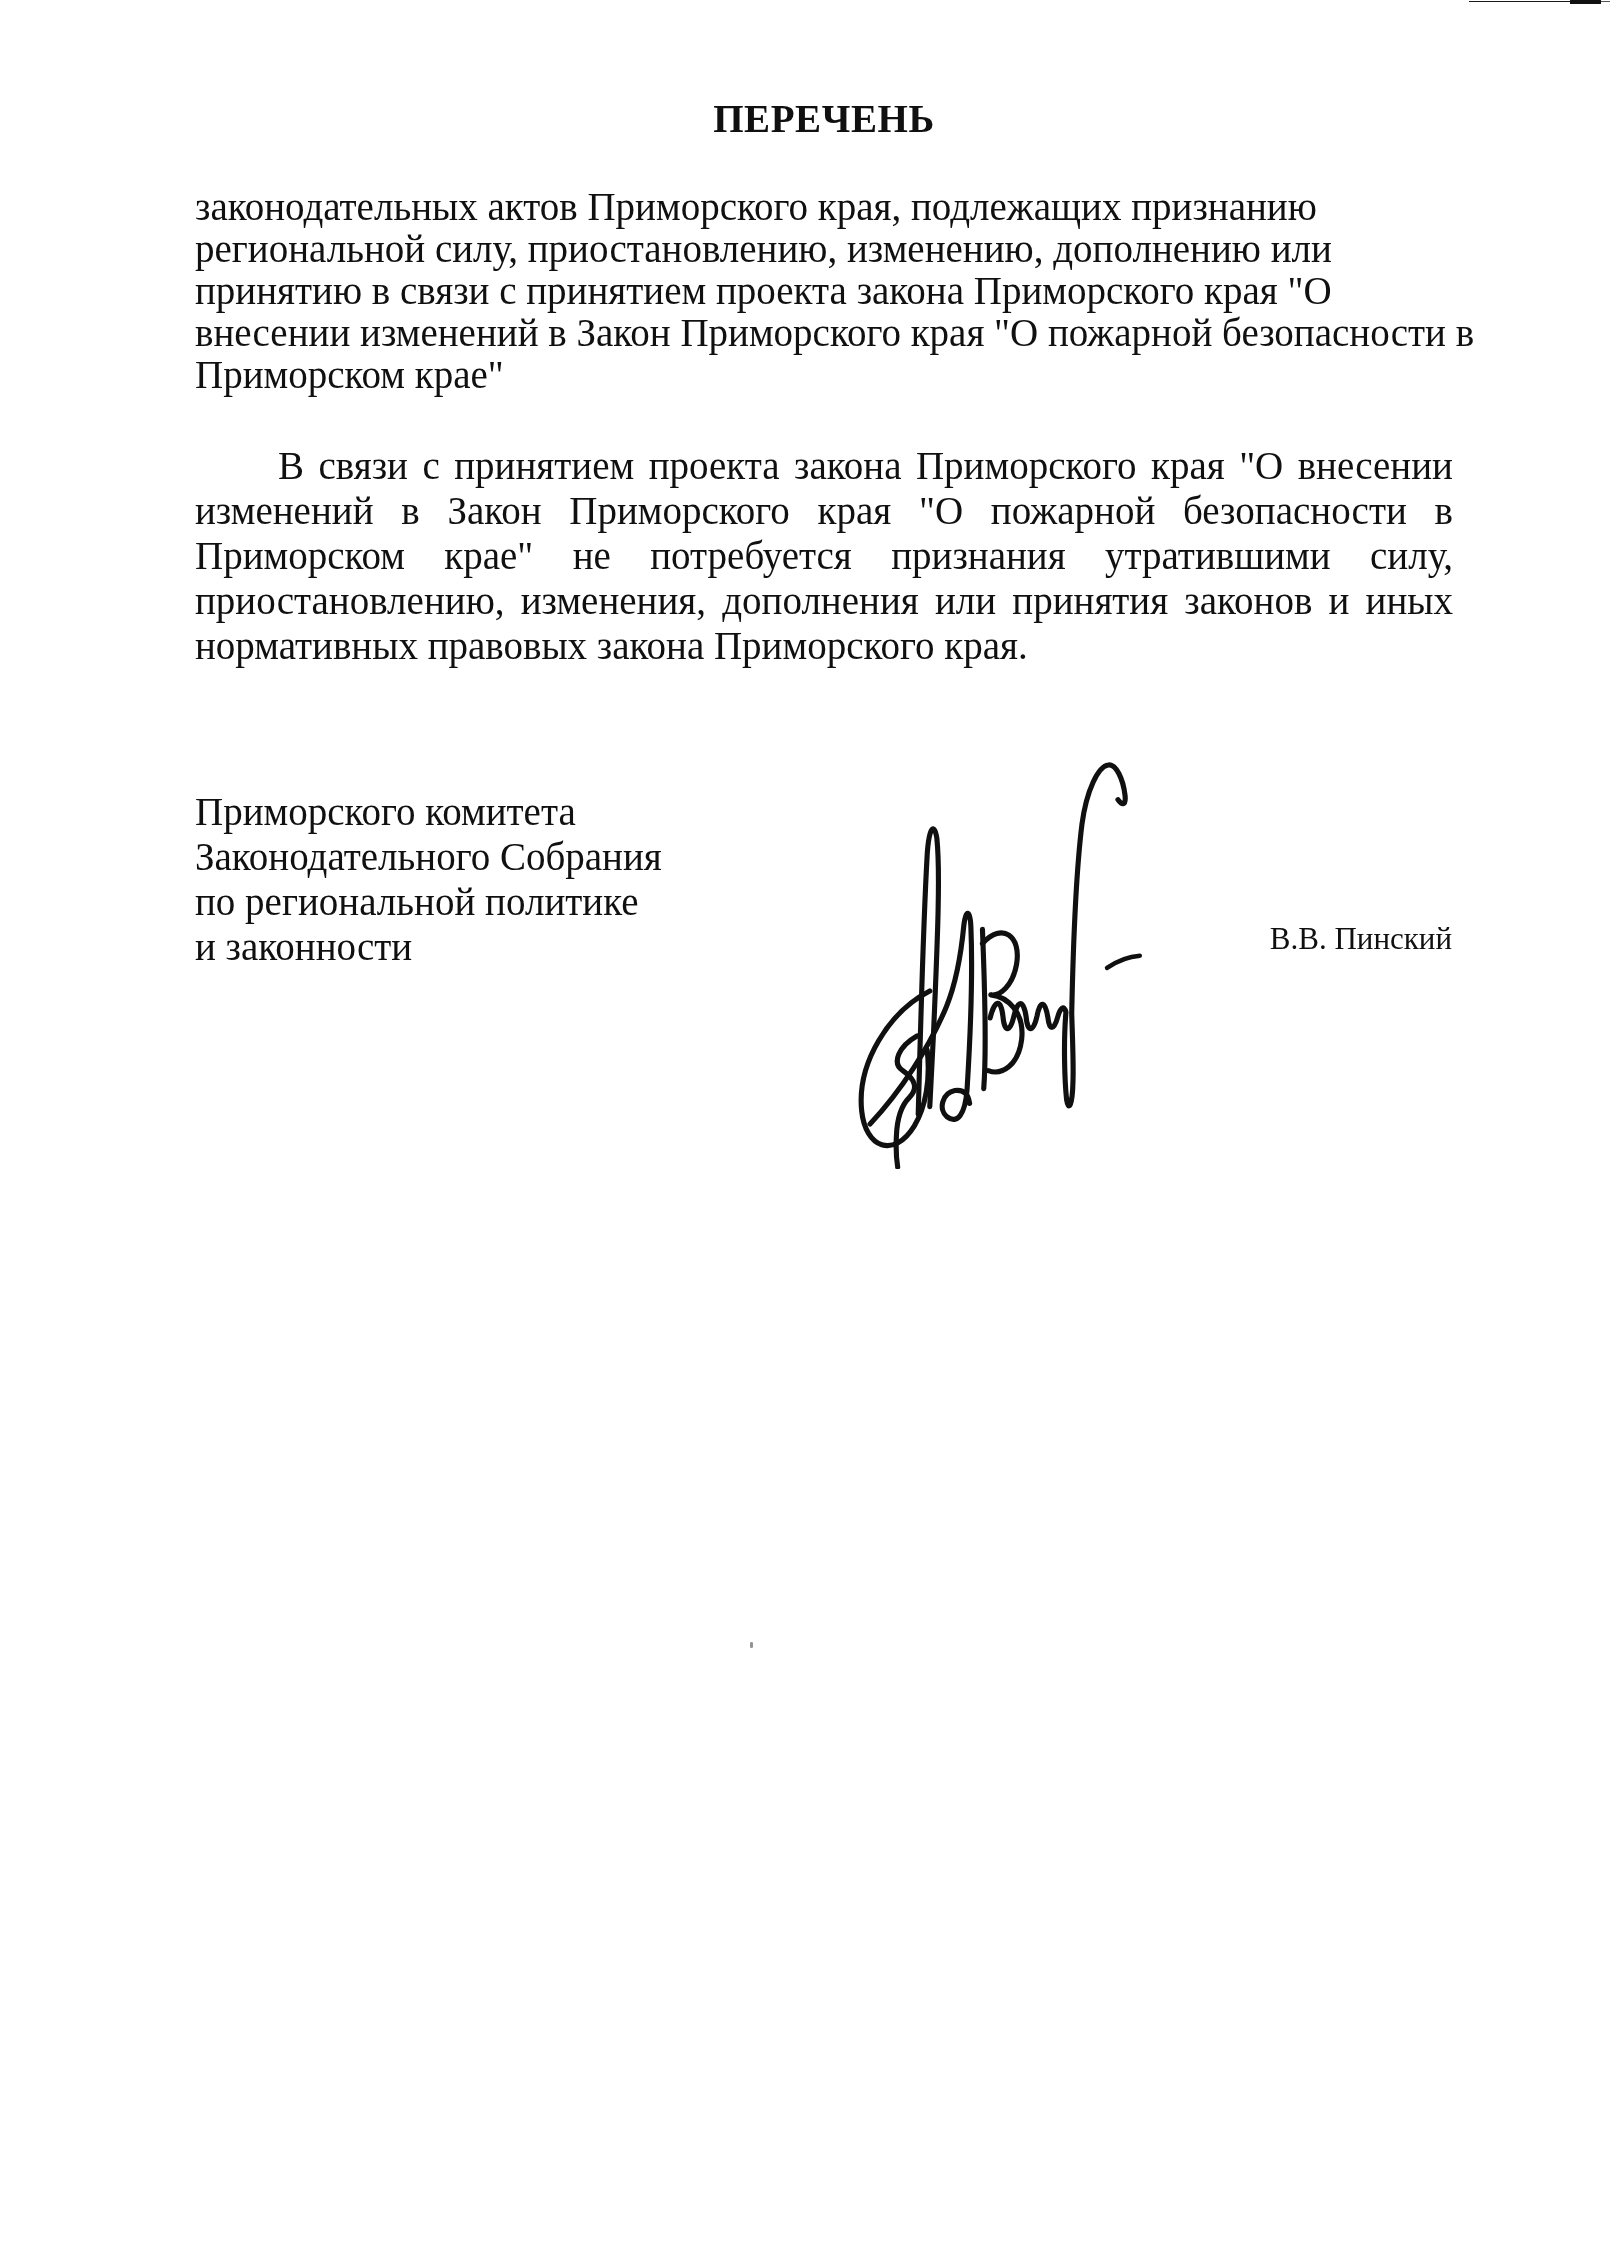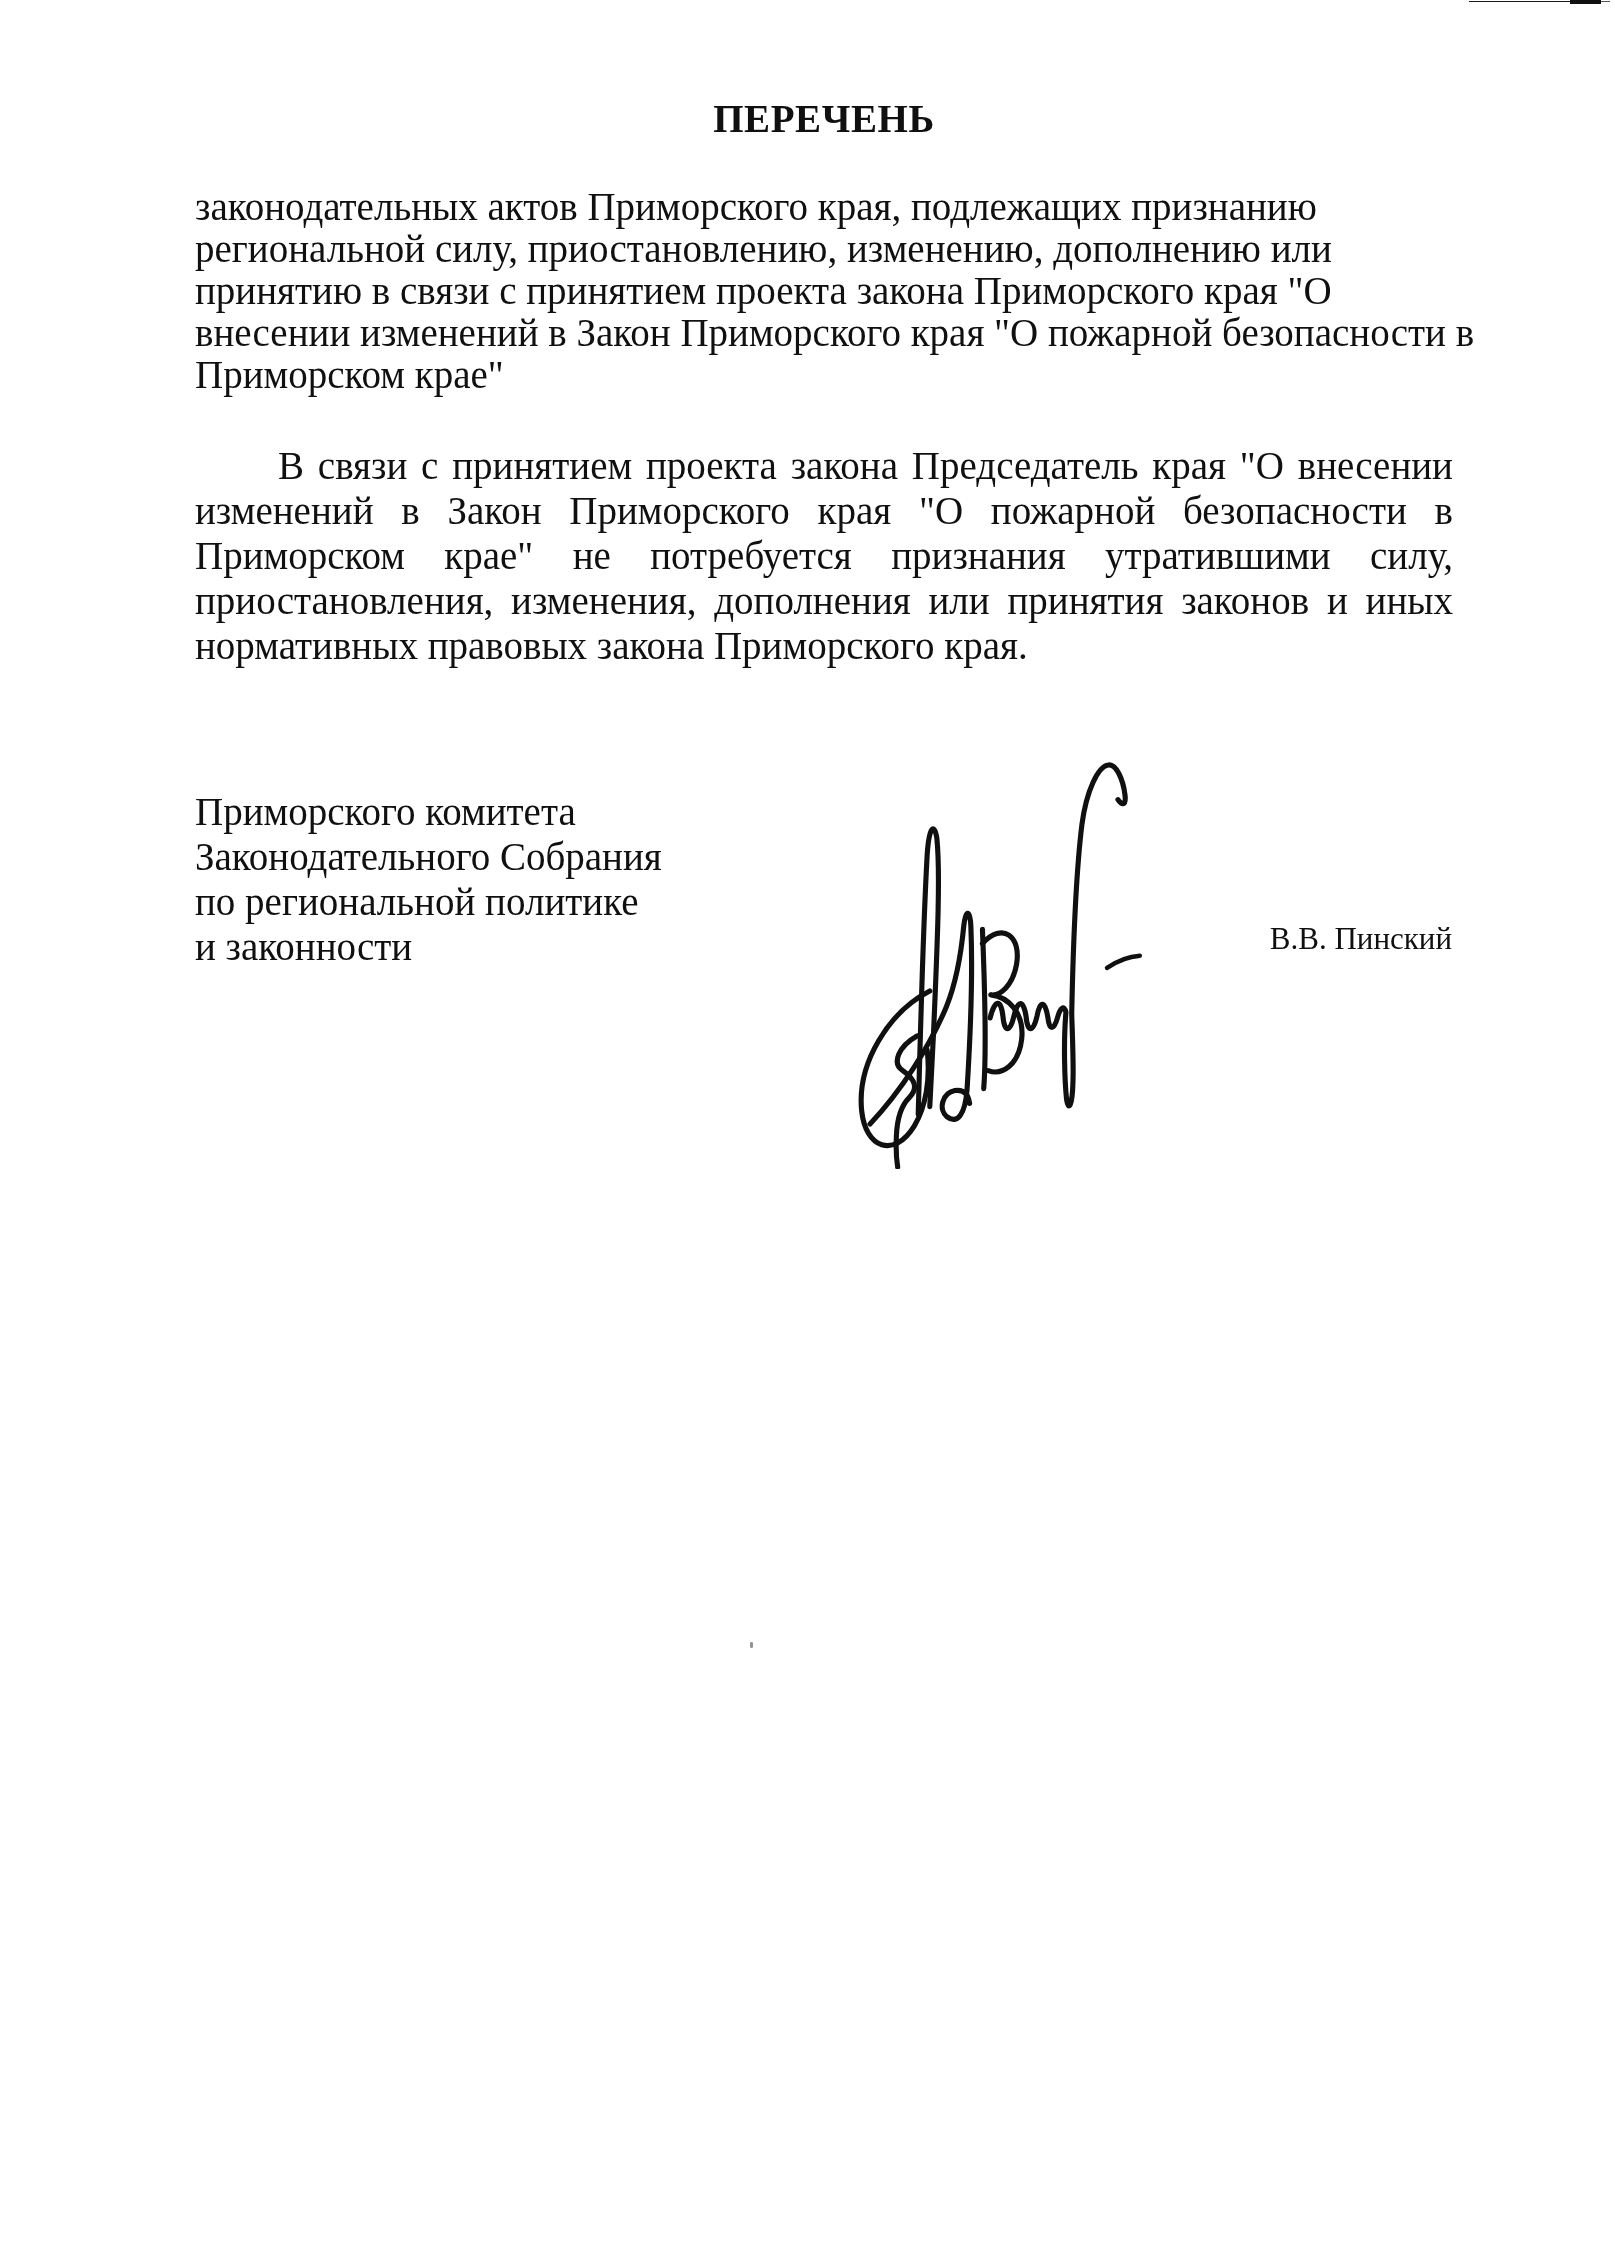--- a/index.html
+++ b/index.html
@@ -90,24 +90,24 @@
 
   <div class="col subtitle">
     <div class="line">законодательных актов Приморского края, подлежащих признанию</div>
     <div class="line">региональной силу, приостановлению, изменению, дополнению или</div>
     <div class="line">принятию в связи с принятием проекта закона Приморского края "О</div>
     <div class="line">внесении изменений в Закон Приморского края "О пожарной безопасности в</div>
     <div class="line">Приморском крае"</div>
   </div>
 
   <div class="col bodytext">
-    <div class="line just indent">В связи с принятием проекта закона Председатель края "О внесении</div>
+    <div class="line just indent">В связи с принятием проекта закона Приморского края "О внесении</div>
     <div class="line just">изменений в Закон Приморского края "О пожарной безопасности в</div>
     <div class="line just">Приморском крае" не потребуется признания утратившими силу,</div>
-    <div class="line just">приостановления, изменения, дополнения или принятия законов и иных</div>
+    <div class="line just">приостановлению, изменения, дополнения или принятия законов и иных</div>
     <div class="line">нормативных правовых закона Приморского края.</div>
   </div>
 
   <div class="col signoff">
     <div class="line">Приморского комитета</div>
     <div class="line">Законодательного Собрания</div>
     <div class="line">по региональной политике</div>
     <div class="line">и законности</div>
   </div>
 

